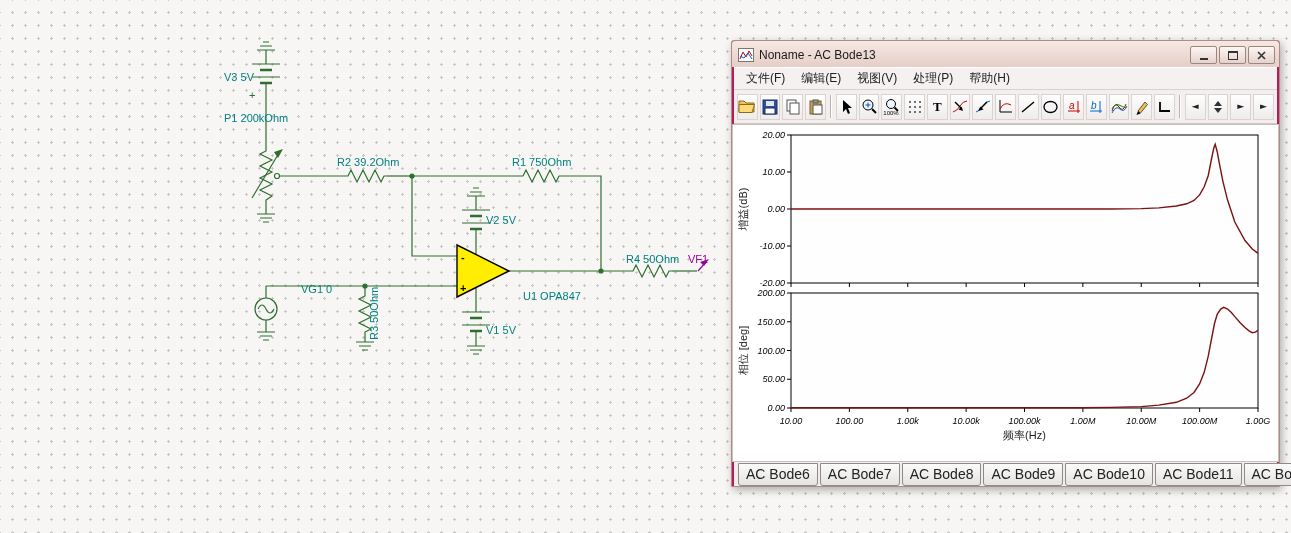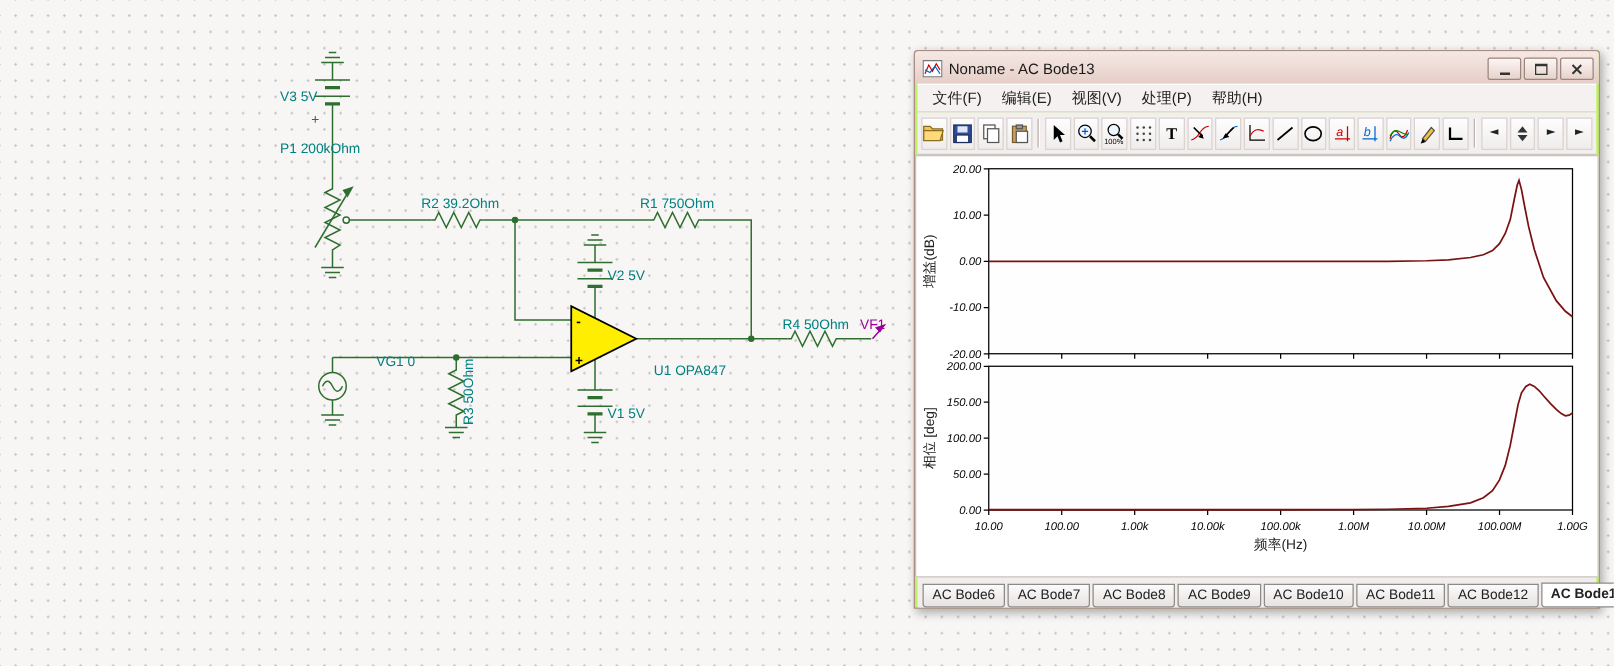--- a/index.html
+++ b/index.html
@@ -12,21 +12,21 @@
   }
   
   #schematic{position:absolute;left:0;top:0;}
   .slabel{font:11px "Liberation Sans",sans-serif;fill:#008080;}
   .splabel{font:11px "Liberation Sans",sans-serif;fill:#990099;}
   .ssign{font:11px "Liberation Sans",sans-serif;fill:#2e6e2e;}
   .opsign{font:bold 11px "Liberation Sans",sans-serif;fill:#000;}
   
   .window{
     position:absolute;left:731px;top:40px;width:549px;height:447px;
-    background:#bef264;border:1px solid #ab8d86;border-radius:3px 3px 0 0;
+    background:#be185d;border:1px solid #ab8d86;border-radius:3px 3px 0 0;
     box-shadow:2px 3px 8px rgba(0,0,0,.3);box-sizing:border-box;
   }
   .titlebar{height:24px;display:flex;align-items:center;gap:5px;padding:2px 4px 0 6px;
     background:linear-gradient(#f6e8e4,#e5cec7);border-radius:3px 3px 0 0;}
   .title{font-size:12px;color:#1a1a1a;flex:1;white-space:nowrap;}
   .capbtns{display:flex;gap:2px;}
   .capbtn{width:25px;height:16px;border:1px solid #9c8680;border-radius:2px;
     background:linear-gradient(#fdf6f4,#e6d2cb);display:flex;align-items:center;justify-content:center;}
   .glyph-min{width:8px;height:0;border-bottom:2px solid #333;margin-top:7px;}
   .glyph-max{width:8px;height:6px;border:1px solid #333;border-top-width:2px;}
@@ -41,21 +41,21 @@
   .tbtn svg{display:block;}
   .tsep{width:0;height:23px;border-left:1px solid #b9b2ae;border-right:1px solid #fff;margin:0 3px;}
   .tglyph{font:bold 13px "Liberation Serif",serif;color:#000;}
   .arrowglyph{font:9px "DejaVu Sans",sans-serif;color:#222;line-height:1;}
   .client{background:#fff;height:338px;margin:0 0;border:1px solid #c9c1bd;
     box-sizing:border-box;position:relative;overflow:hidden;}
   #bode-svg text.tick{font:italic 9px "Liberation Sans",sans-serif;fill:#000;}
   #bode-svg text.axlabel{font:11px "Liberation Sans",sans-serif;fill:#222;}
   .tabbar{height:22px;display:flex;align-items:flex-end;padding:2px 4px 0 4px;margin:0 2px;
     background:#f0edec;}
-  .tab{font-size:11px;color:#222;padding:2px 7px 3px;border:1px solid #8f8a87;
+  .tab{font-size:14px;color:#222;padding:2px 7px 3px;border:1px solid #8f8a87;
     background:linear-gradient(#fbfbfb,#e6e3e1);margin-right:2px;border-radius:0 0 3px 3px;
     white-space:nowrap;}
   .tab.active{background:#fff;font-weight:bold;padding-bottom:4px;}
 </style>
 </head>
 <body>
 
 <svg id="schematic" width="731" height="533" xmlns="http://www.w3.org/2000/svg">
   <g stroke="#2e6e2e" stroke-width="1.2" fill="none">
 

